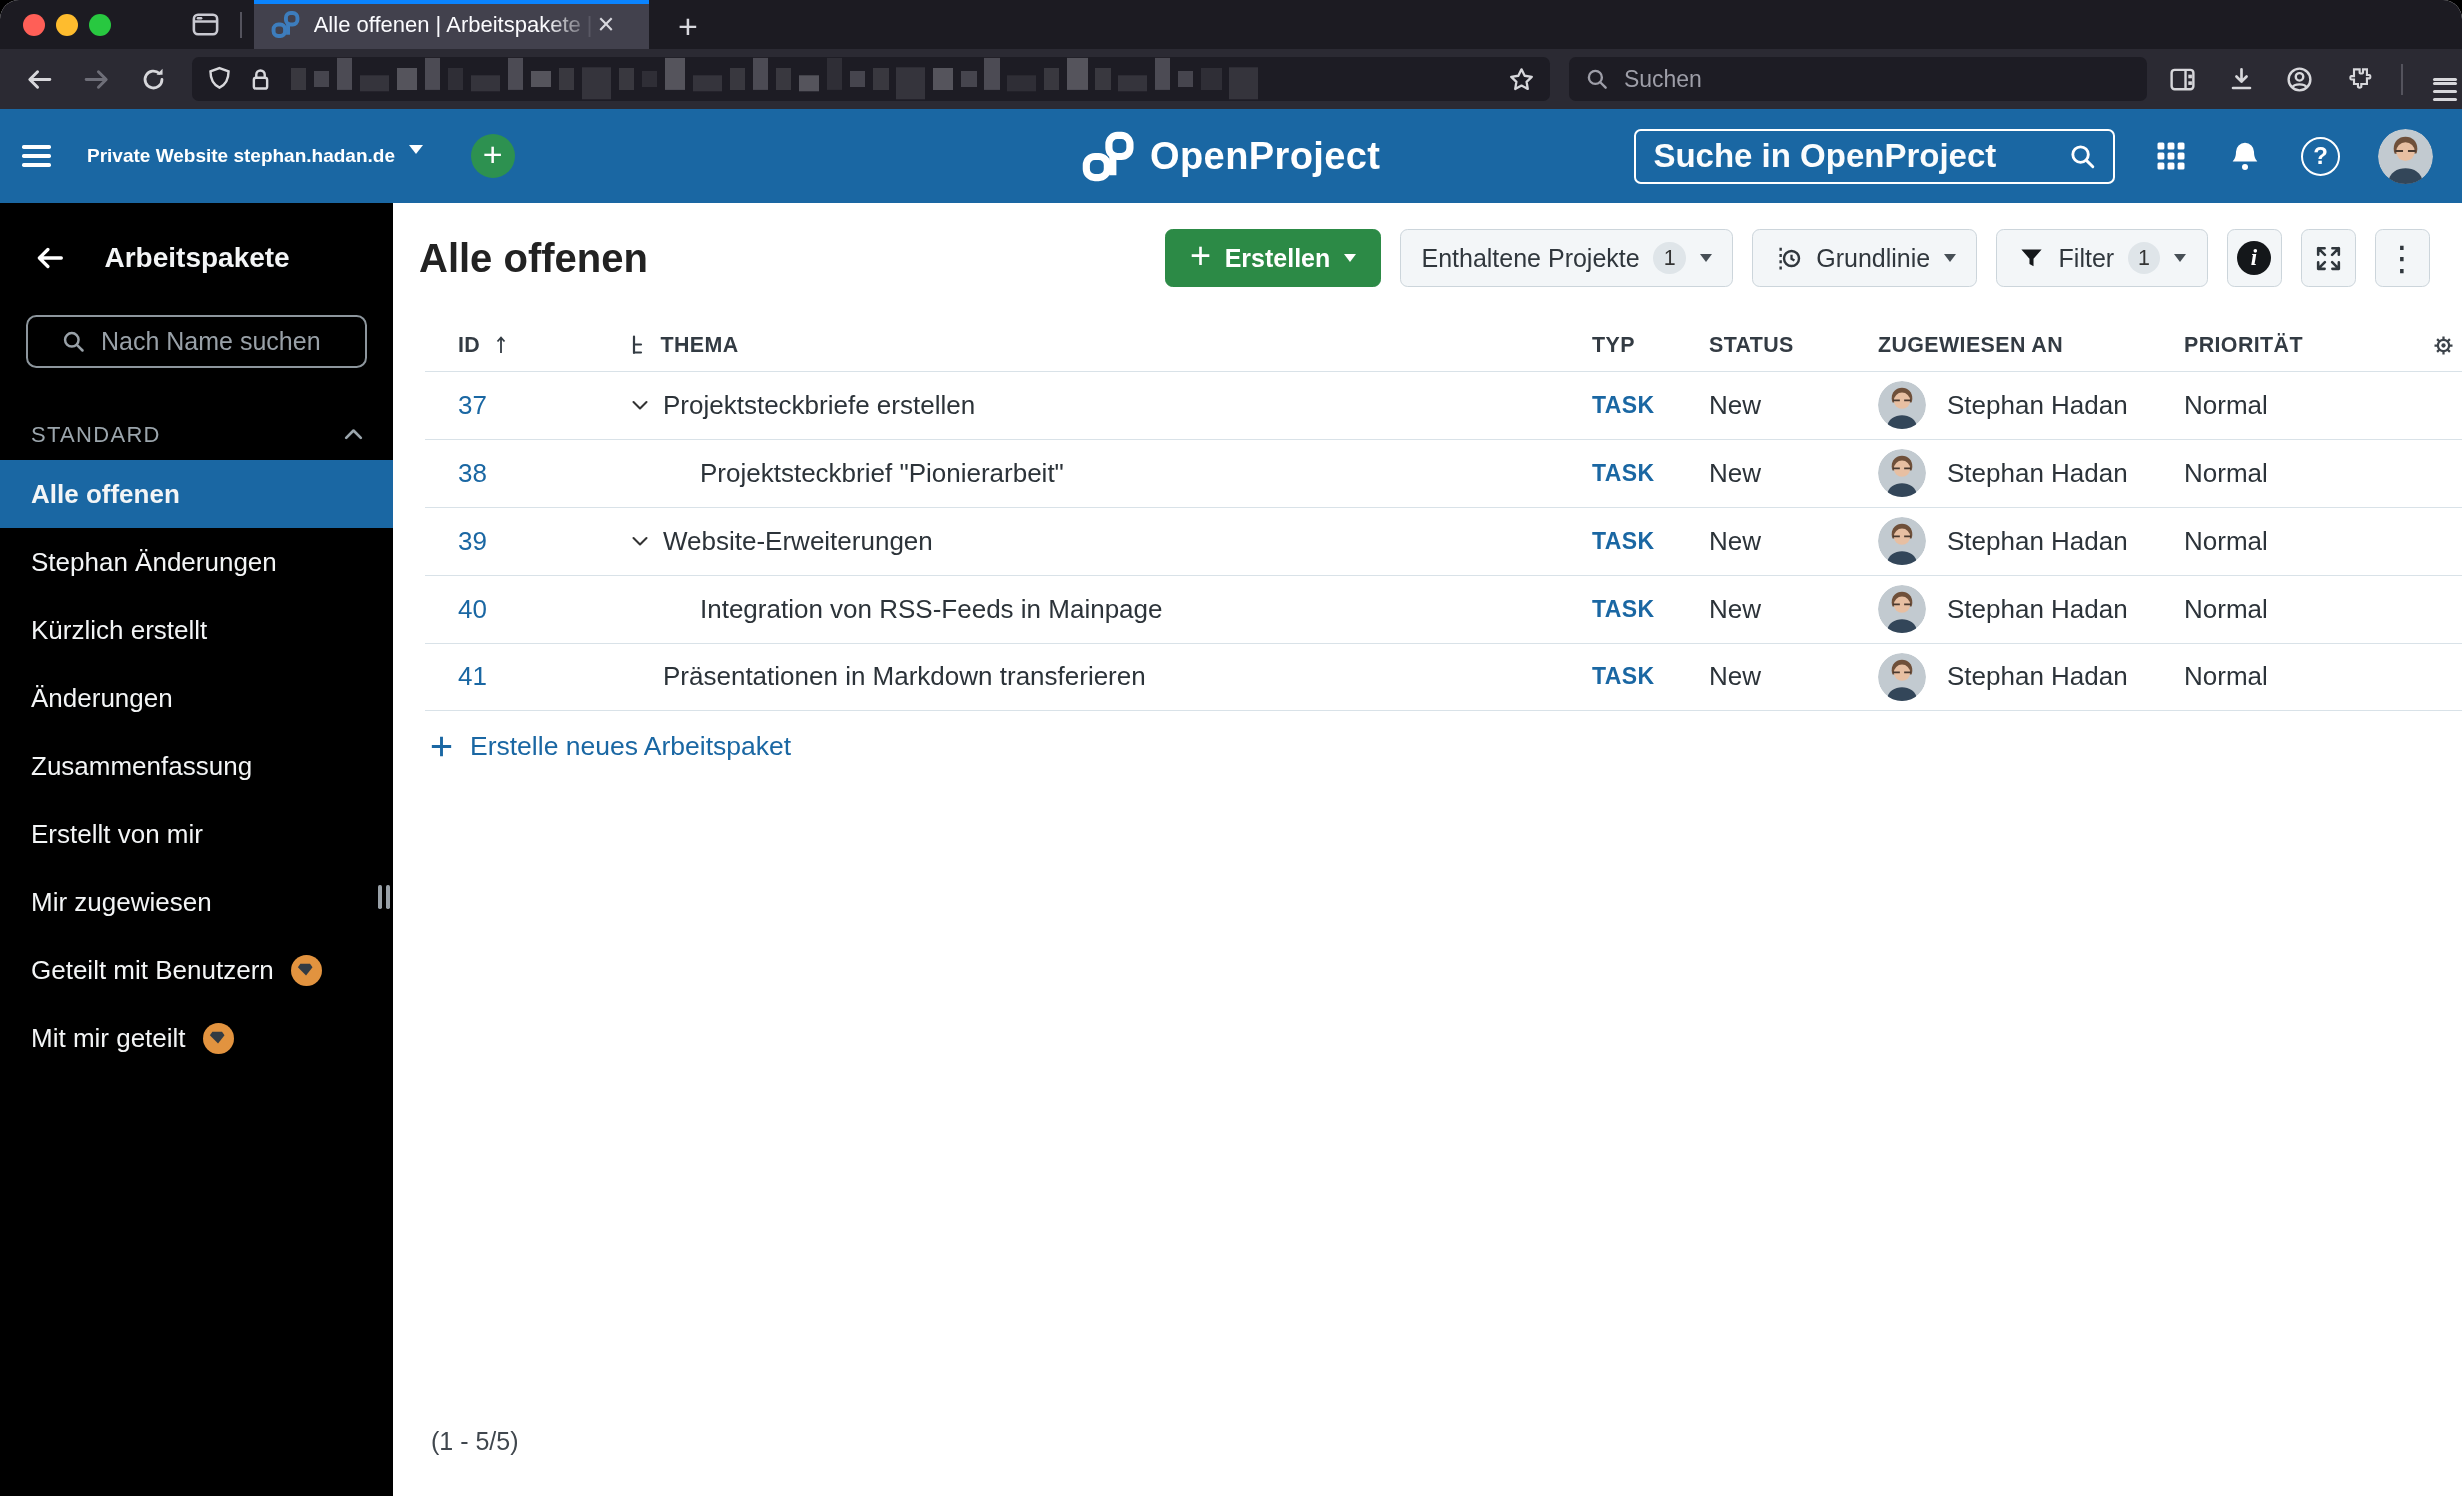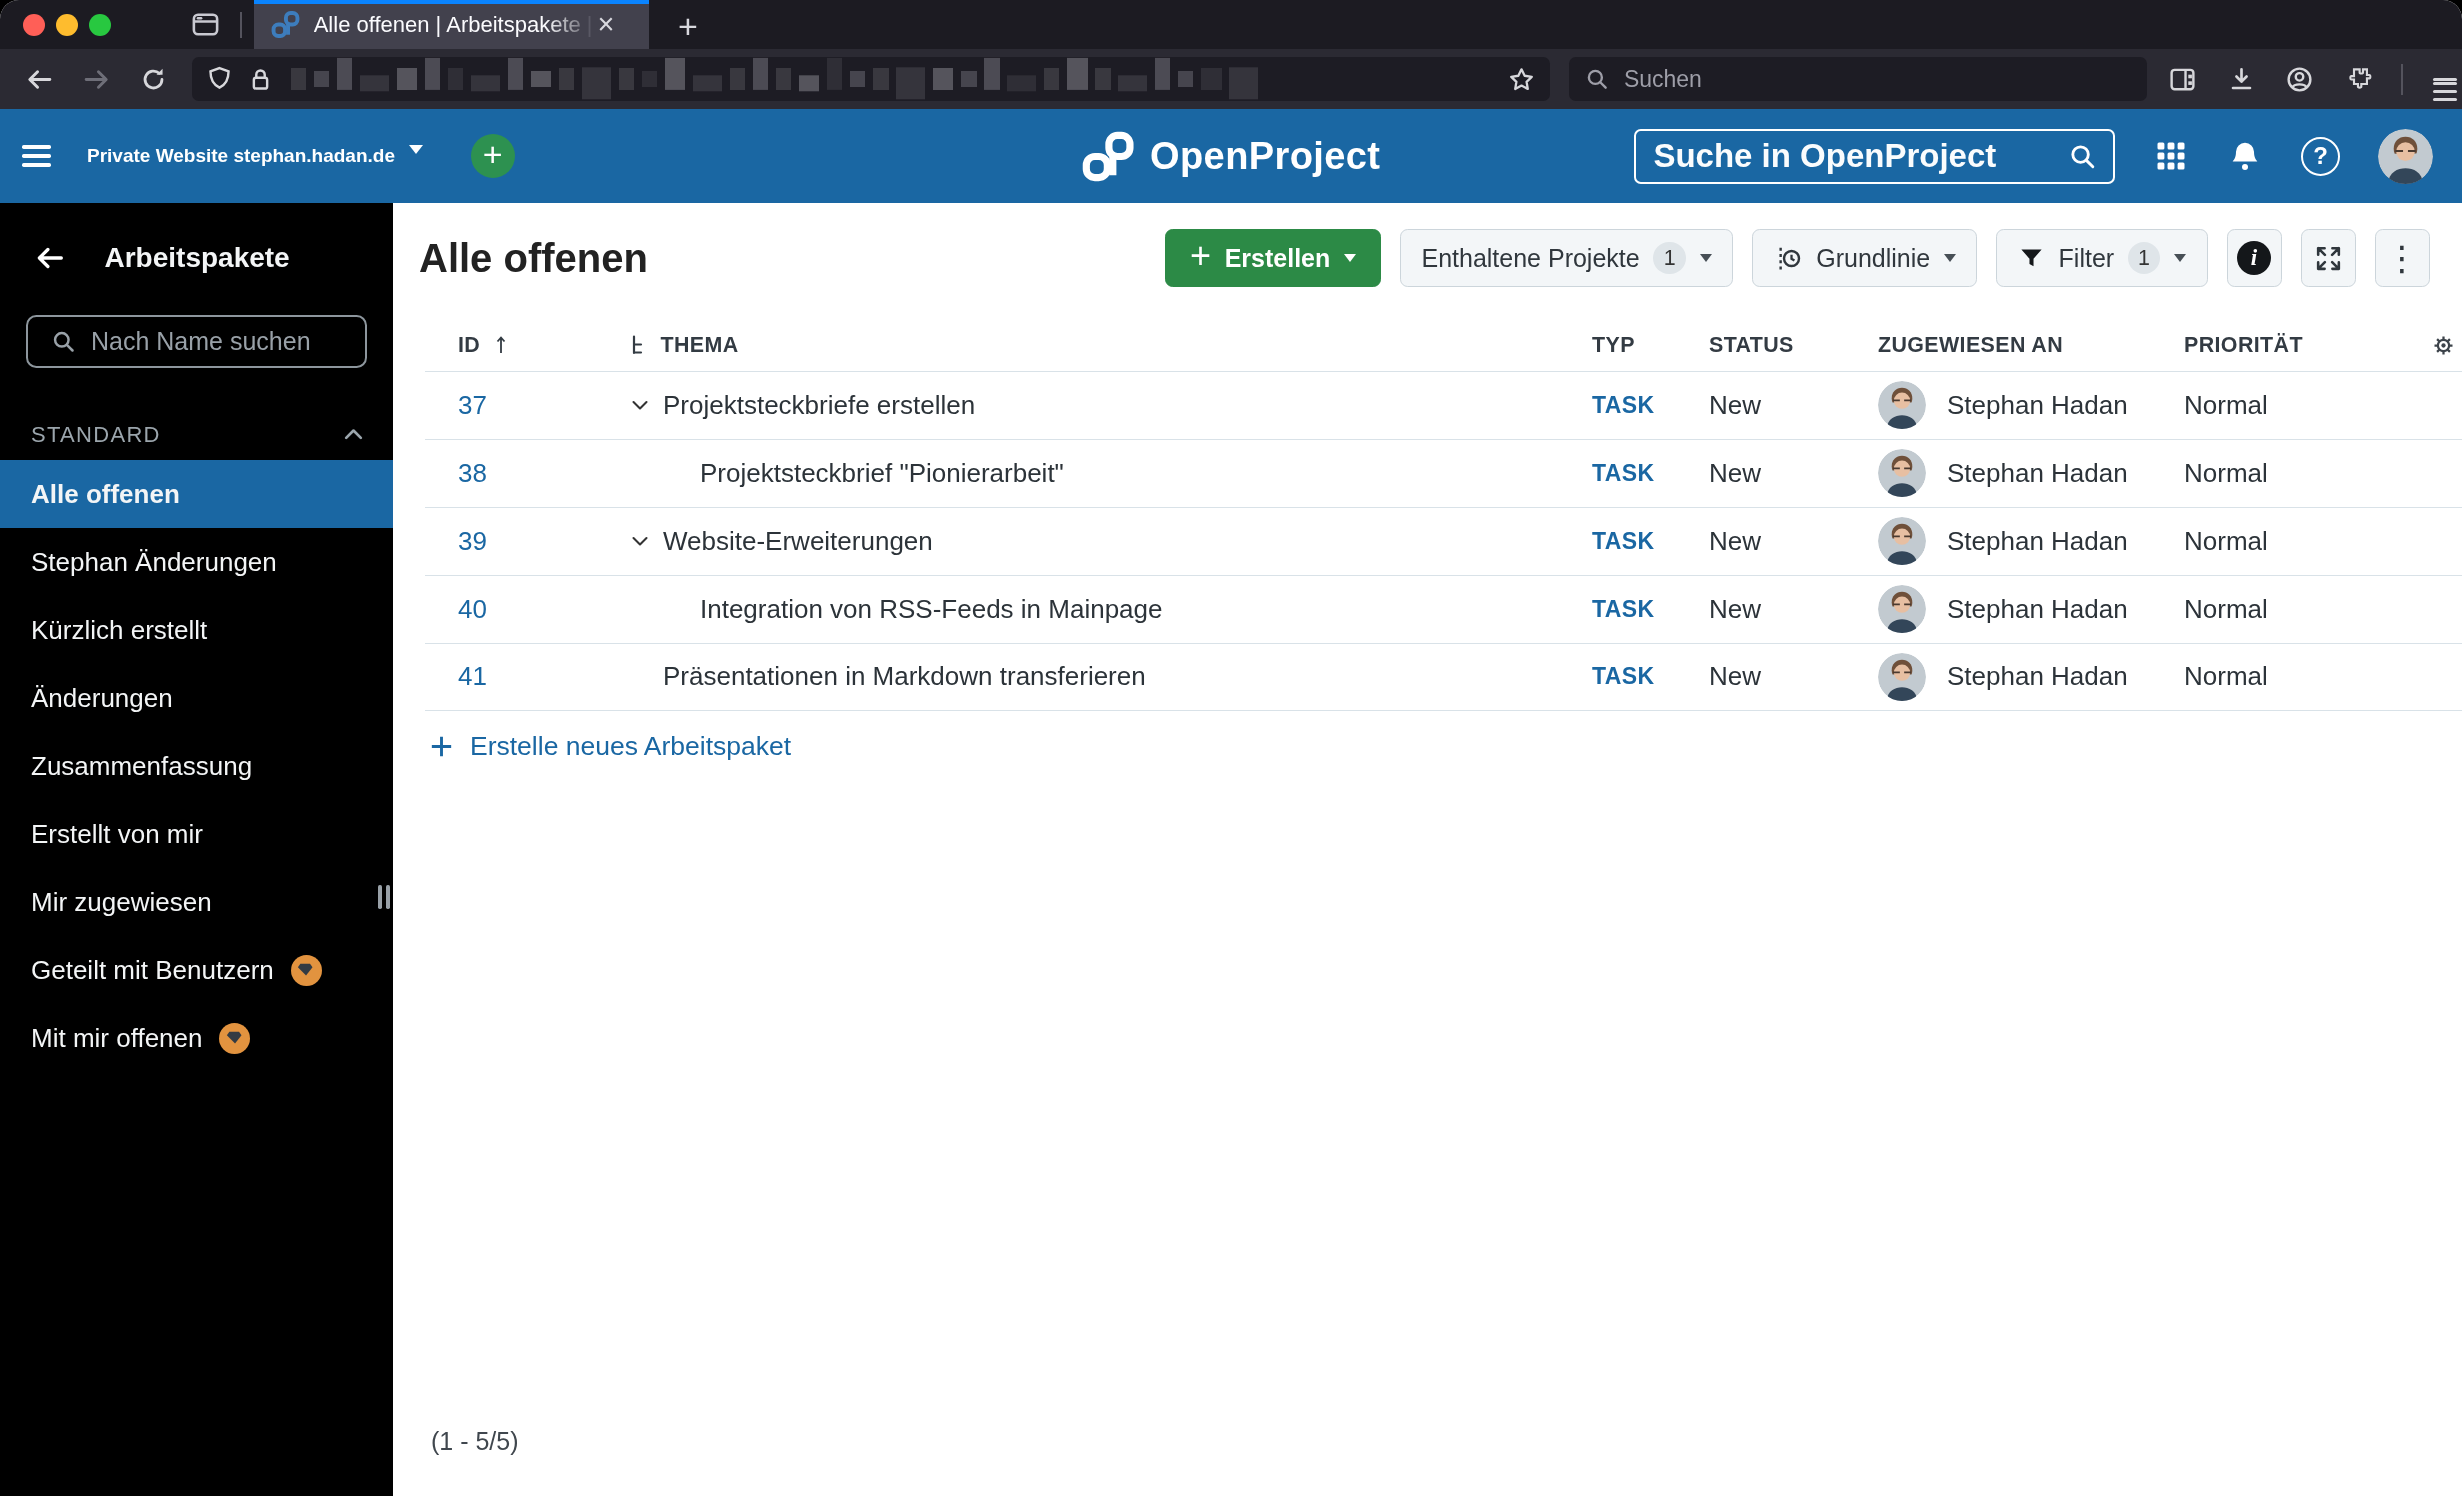--- a/index.html
+++ b/index.html
@@ -54,21 +54,21 @@
   .help-circle{width:39px;height:39px;border:2.6px solid #fff;border-radius:50%;display:flex;align-items:center;justify-content:center;font-size:24px;font-weight:700;}
   .avatar{width:55px;height:55px;border-radius:50%;overflow:hidden;flex:none;}
 
   
   .workspace{display:flex;height:1294px;}
 
   
   .sidebar{width:393px;background:#000000;flex:none;color:#f3f5f6;position:relative;}
   .side-head{height:109px;display:flex;align-items:center;padding-left:32.5px;gap:38px;}
   .side-title{font-size:28px;font-weight:700;}
-  .side-search{margin:3.4px 26px 0 26px;height:53px;border:2.1px solid #8d969d;border-radius:10.3px;display:flex;align-items:center;padding:0 22px;color:#99a1a8;}
+  .side-search{margin:3.4px 26px 0 26px;height:53px;border:2.1px solid #8d969d;border-radius:10.3px;display:flex;align-items:center;padding:0 32px;color:#99a1a8;}
   .side-search input{background:transparent;border:none;outline:none;color:#d9dee2;font-size:25px;margin-left:12px;width:256px;}
   .side-search input::placeholder{color:#99a1a8;}
   .side-section{margin-top:53px;padding:0 26px 0 31px;display:flex;align-items:center;justify-content:space-between;color:#9ba5ac;font-size:22px;letter-spacing:1.3px;font-weight:400;}
   .nav{margin-top:12px;}
   .nav-item{height:68px;display:flex;align-items:center;padding-left:31px;font-size:26px;cursor:default;}
   .nav-item.active{background:#1a67a3;font-weight:700;}
   .gem{width:31px;height:31px;border-radius:50%;background:#e2933f;margin-left:17px;display:flex;align-items:center;justify-content:center;flex:none;}
   .resize-handle{position:absolute;right:2.6px;top:682px;display:flex;gap:4.3px;}
   .resize-handle i{display:block;width:4.3px;height:24px;background:#98a0a7;border-radius:1.7px;}
 
@@ -471,21 +471,21 @@
           </div>
         <div class="nav-item">
           <span>Geteilt mit Benutzern</span>
           <span class="gem">
               <svg width="22" height="22" viewBox="0 0 26 26">
                 <use href="#sym-gem"></use>
               </svg>
             </span>
         </div>
         <div class="nav-item">
-          <span>Mit mir offenen</span>
+          <span>Mit mir geteilt</span>
           <span class="gem">
               <svg width="22" height="22" viewBox="0 0 26 26">
                 <use href="#sym-gem"></use>
               </svg>
             </span>
         </div>
       </div>
       <span class="resize-handle">
           <i></i>
           <i></i>

